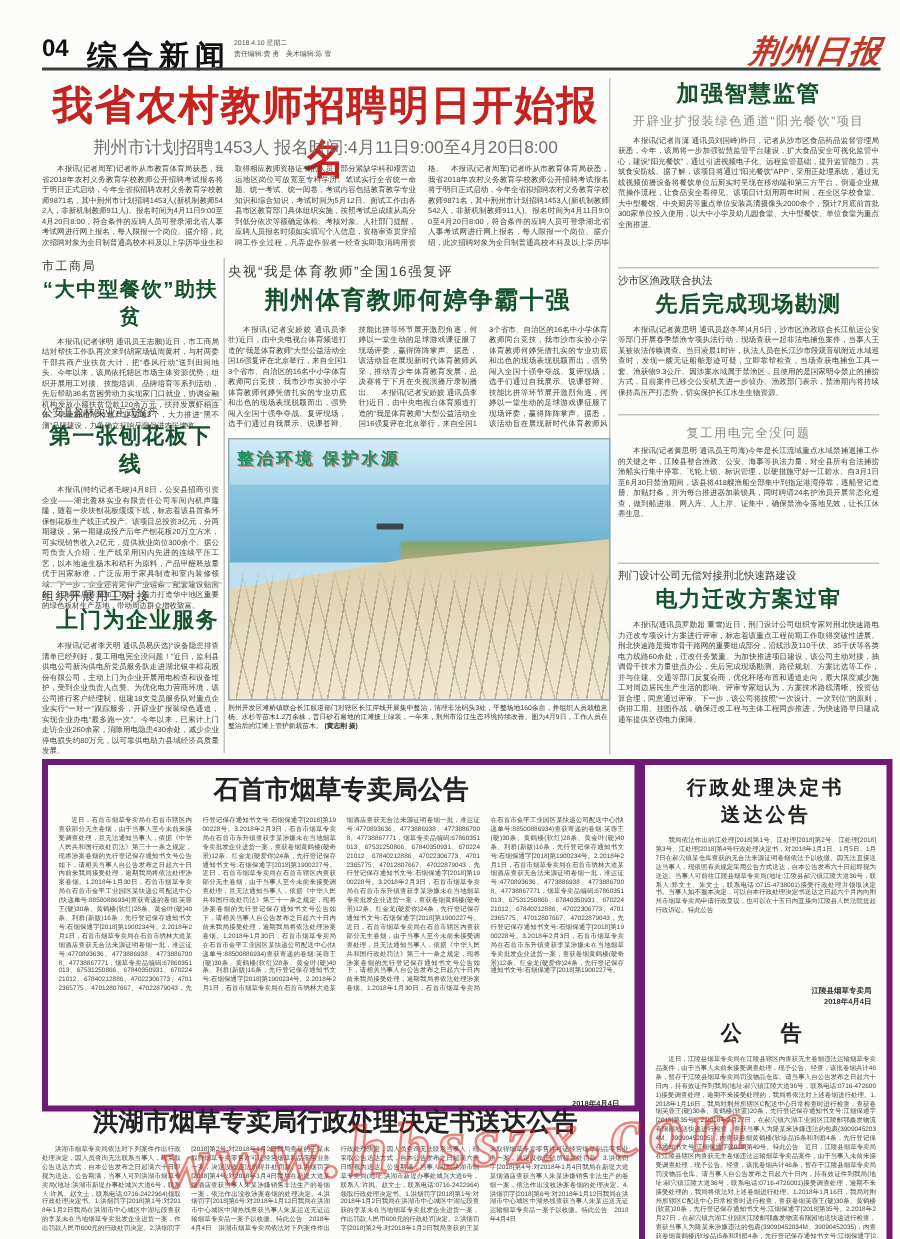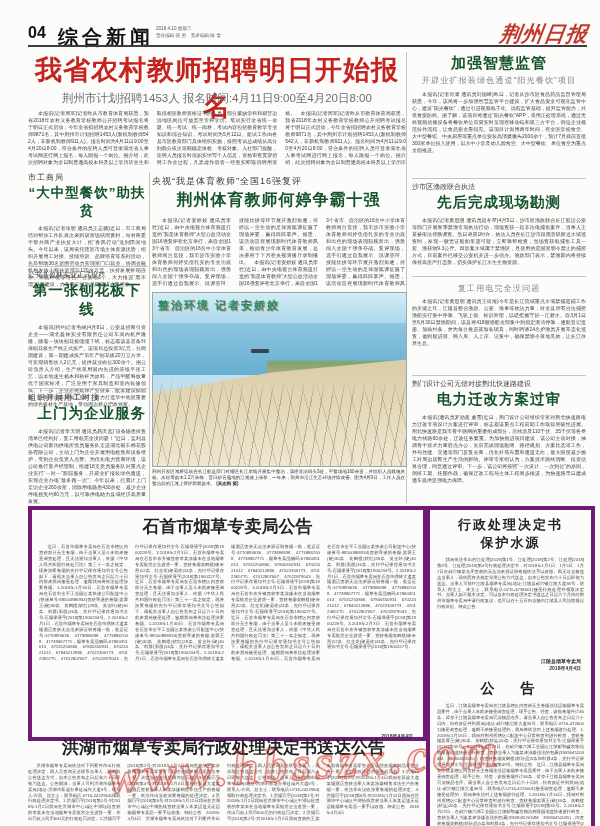--- a/index.html
+++ b/index.html
@@ -106,21 +106,21 @@
     <div class="bt cols3" style="height:72px;margin-top:6px;">本报讯(记者安娇姣 通讯员李壮)近日，由中央电视台体育频道打造的“我是体育教师”大型公益活动全国16强复评在北京举行，来自全国13个省市、自治区的16名中小学体育教师同台竞技，我市沙市实验小学体育教师何婷凭借扎实的专业功底和出色的现场表现脱颖而出，强势闯入全国十强争夺战。复评现场，选手们通过自我展示、说课答辩、技能比拼等环节展开激烈角逐，何婷以一堂生动的足球游戏课征服了现场评委，赢得阵阵掌声。据悉，该活动旨在展现新时代体育教师风采，推动青少年体育教育发展，总决赛将于下月在央视演播厅录制播出。　本报讯(记者安娇姣 通讯员李壮)近日，由中央电视台体育频道打造的“我是体育教师”大型公益活动全国16强复评在北京举行，来自全国13个省市、自治区的16名中小学体育教师同台竞技，我市沙市实验小学体育教师何婷凭借扎实的专业功底和出色的现场表现脱颖而出，强势闯入全国十强争夺战。复评现场，选手们通过自我展示、说课答辩、技能比拼等环节展开激烈角逐，何婷以一堂生动的足球游戏课征服了现场评委，赢得阵阵掌声。据悉，该活动旨在展现新时代体育教师风采，推动青少年体育教育发展，总决赛将于下月在央视演播厅录制播出。</div>
   </div>
 
   <div class="photo">
     <div class="p-sky"></div>
     <div class="p-water"></div>
     <div class="p-bank"></div>
     <div class="p-sand"></div>
     <div class="p-sticks"></div>
     <div class="p-barge"></div>
-    <div class="p-overlay">整治环境  记者安娇姣</div>
+    <div class="p-overlay">整治环境  保护水源</div>
   </div>
   <div class="caption">
     <span>荆州开发区滩桥镇联合长江航道部门对辖区长江岸线开展集中整治，清理非法码头3处，平整场地160余亩，并组织人员栽植意杨、水杉等苗木1.2万余株，昔日砂石遍地的江滩披上绿装，一年来，荆州市沿江生态环境持续改善。图为4月9日，工作人员在整治后的江滩上管护新栽苗木。</span>
     <span class="credit">(黄志刚 摄)</span>
   </div>
 
   <div class="a" style="left:412px;top:54px;width:174px;">
     <div class="hl" style="font-size:15px;line-height:18px;">加强智慧监管</div>
     <div class="sub" style="margin-top:3px;">开辟业扩报装绿色通道“阳光餐饮”项目</div>
     <div class="bt" style="height:68px;margin-top:5px;">本报讯(记者肖潇 通讯员刘国峰)昨日，记者从沙市区食品药品监督管理局获悉，今年，该局将一步加强智慧监管平台建设，扩大食品安全可视化监管中心，建设“阳光餐饮”，通过引进视频电子化、远程监管基础，提升监管能力，共筑食安防线。据了解，该项目将通过“阳光餐饮”APP，采用正处理系统，通过无线视频侦播设备将餐饮单位后厨实时呈现在移动端和第三方平台，倒逼企业规范操作流程，让食品安全看得见。该项目计划用两年时间，在全区学校食堂、大中型餐馆、中央厨房等重点单位安装高清摄像头2000余个，预计7月底前首批300家单位投入使用，以大中小学及幼儿园食堂、大中型餐饮、单位食堂为重点全面推进。</div>
@@ -147,21 +147,21 @@
   </div>
 
   <div class="box" style="left:28px;top:506px;width:391px;height:227px;padding:0;">
     <div class="box-ttl" style="font-size:17px;margin-top:5px;">石首市烟草专卖局公告</div>
     <div class="tiny cols4" style="height:186px;margin:6px 7px 0 7px;">近日，石首市烟草专卖局在石首市辖区内查获部分无主卷烟，由于当事人至今未前来接受调查处理，且无法通知当事人，依据《中华人民共和国行政处罚法》第三十一条之规定，现将涉案卷烟的先行登记保存通知书文号公告如下，请相关当事人自公告发布之日起六十日内前来我局接受处理，逾期我局将依法处理涉案卷烟。1.2018年1月30日，石首市烟草专卖局在石首市金平工业园区某快递公司配送中心(快递单号:88500886934)查获寄递的卷烟:芙蓉王(硬)30条、黄鹤楼(软红)28条、黄金叶(硬)40条、利群(新版)16条，先行登记保存通知书文号:石烟保通字[2018]第1900234号。2.2018年2月1日，石首市烟草专卖局在石首市绣林大道某烟酒店查获无合法来源证明卷烟一批，准运证号:4770893636、4773886938、47738867008、47738867771，烟草专卖品编码:67860351013、67531250866、67840350931、67022421012、67840212886、47022306773、47012365775、47012807667、47022879043，先行登记保存通知书文号:石烟保通字[2018]第1900228号。3.2018年2月3日，石首市烟草专卖局在石首市东升镇查获李某涉嫌未在当地烟草专卖批发企业进货一案，查获卷烟黄鹤楼(硬奇景)12条、红金龙(硬爱你)24条，先行登记保存通知书文号:石烟保通字[2018]第1900227号。　近日，石首市烟草专卖局在石首市辖区内查获部分无主卷烟，由于当事人至今未前来接受调查处理，且无法通知当事人，依据《中华人民共和国行政处罚法》第三十一条之规定，现将涉案卷烟的先行登记保存通知书文号公告如下，请相关当事人自公告发布之日起六十日内前来我局接受处理，逾期我局将依法处理涉案卷烟。1.2018年1月30日，石首市烟草专卖局在石首市金平工业园区某快递公司配送中心(快递单号:88500886934)查获寄递的卷烟:芙蓉王(硬)30条、黄鹤楼(软红)28条、黄金叶(硬)40条、利群(新版)16条，先行登记保存通知书文号:石烟保通字[2018]第1900234号。2.2018年2月1日，石首市烟草专卖局在石首市绣林大道某烟酒店查获无合法来源证明卷烟一批，准运证号:4770893636、4773886938、47738867008、47738867771，烟草专卖品编码:67860351013、67531250866、67840350931、67022421012、67840212886、47022306773、47012365775、47012807667、47022879043，先行登记保存通知书文号:石烟保通字[2018]第1900228号。3.2018年2月3日，石首市烟草专卖局在石首市东升镇查获李某涉嫌未在当地烟草专卖批发企业进货一案，查获卷烟黄鹤楼(硬奇景)12条、红金龙(硬爱你)24条，先行登记保存通知书文号:石烟保通字[2018]第1900227号。　近日，石首市烟草专卖局在石首市辖区内查获部分无主卷烟，由于当事人至今未前来接受调查处理，且无法通知当事人，依据《中华人民共和国行政处罚法》第三十一条之规定，现将涉案卷烟的先行登记保存通知书文号公告如下，请相关当事人自公告发布之日起六十日内前来我局接受处理，逾期我局将依法处理涉案卷烟。1.2018年1月30日，石首市烟草专卖局在石首市金平工业园区某快递公司配送中心(快递单号:88500886934)查获寄递的卷烟:芙蓉王(硬)30条、黄鹤楼(软红)28条、黄金叶(硬)40条、利群(新版)16条，先行登记保存通知书文号:石烟保通字[2018]第1900234号。2.2018年2月1日，石首市烟草专卖局在石首市绣林大道某烟酒店查获无合法来源证明卷烟一批，准运证号:4770893636、4773886938、47738867008、47738867771，烟草专卖品编码:67860351013、67531250866、67840350931、67022421012、67840212886、47022306773、47012365775、47012807667、47022879043，先行登记保存通知书文号:石烟保通字[2018]第1900228号。3.2018年2月3日，石首市烟草专卖局在石首市东升镇查获李某涉嫌未在当地烟草专卖批发企业进货一案，查获卷烟黄鹤楼(硬奇景)12条、红金龙(硬爱你)24条，先行登记保存通知书文号:石烟保通字[2018]第1900227号。</div>
     <div class="sign" style="margin-right:10px;">2018年4月4日</div>
   </div>
 
   <div class="box" style="left:426px;top:506px;width:161px;height:319px;">
     <div class="box-ttl" style="font-size:13px;margin-top:6px;letter-spacing:2px;">行政处理决定书</div>
-    <div class="box-ttl" style="font-size:13px;letter-spacing:2px;">保护水源</div>
+    <div class="box-ttl" style="font-size:13px;letter-spacing:2px;">送达公告</div>
     <div class="tiny" style="height:98px;margin:5px 7px 0 7px;">我局依法作出的江处理[2018]第1号、江处理[2018]第2号、江处理[2018]第3号、江处理[2018]第4号行政处理决定书，对2018年1月1日、1月5日、1月7日在郝穴镇某仓库查获的无合法来源证明卷烟依法予以收缴。因无法直接送达当事人，现依照有关规定采用公告方式送达，自本公告发布六十日起即视为送达。当事人可前往江陵县烟草专卖局(地址:江陵县郝穴镇江陵大道36号，联系人:郑文土、朱文士，联系电话:0715-4738001)接受行政处理并领取决定书。当事人如不服本决定，可以自本行政处理决定书送达之日起六个月内向荆州市烟草专卖局申请行政复议，也可以在十五日内直接向江陵县人民法院提起行政诉讼。特此公告</div>
     <div class="sign" style="margin-right:10px;">江陵县烟草专卖局</div>
     <div class="sign" style="margin-right:10px;margin-top:0;">2018年4月4日</div>
     <div class="box-ttl" style="font-size:14px;margin-top:8px;letter-spacing:6px;">公　告</div>
     <div class="tiny" style="height:130px;margin:5px 7px 0 7px;">近日，江陵县烟草专卖局在江陵县辖区内查获无主卷烟违法运输烟草专卖品案件，由于当事人未前来接受调查处理，现予公告。经查，该批卷烟共计46条，暂存于江陵县烟草专卖局罚没物品仓库。请当事人自公告发布之日起六十日内，持有效证件到我局(地址:郝穴镇江陵大道36号，联系电话:0716-4726001)接受调查处理，逾期不来接受处理的，我局将依法对上述卷烟进行处理。1.2018年1月16日，我局对荆州所辖区C配送中心日常检查时进行检查，查获卷烟芙蓉王(硬)30条、黄鹤楼(软蓝)20条，先行登记保存通知书文号:江烟保通字[2018]第35号。2.2018年2月27日，在郝穴镇六湖工业园区江陵邮鄂鑫发物流有限园地送快递进行检查，查获当事人为隆某来涉嫌违法的包裹(39090452034M、39090452035)，内查获卷烟黄鹤楼(软珍品)5条和利群4条，先行登记保存通知书文号:江烟保通字[2018]第49号。特此公告　近日，江陵县烟草专卖局在江陵县辖区内查获无主卷烟违法运输烟草专卖品案件，由于当事人未前来接受调查处理，现予公告。经查，该批卷烟共计46条，暂存于江陵县烟草专卖局罚没物品仓库。请当事人自公告发布之日起六十日内，持有效证件到我局(地址:郝穴镇江陵大道36号，联系电话:0716-4726001)接受调查处理，逾期不来接受处理的，我局将依法对上述卷烟进行处理。1.2018年1月16日，我局对荆州所辖区C配送中心日常检查时进行检查，查获卷烟芙蓉王(硬)30条、黄鹤楼(软蓝)20条，先行登记保存通知书文号:江烟保通字[2018]第35号。2.2018年2月27日，在郝穴镇六湖工业园区江陵邮鄂鑫发物流有限园地送快递进行检查，查获当事人为隆某来涉嫌违法的包裹(39090452034M、39090452035)，内查获卷烟黄鹤楼(软珍品)5条和利群4条，先行登记保存通知书文号:江烟保通字[2018]第49号。特此公告</div>
   </div>
 
   <div class="a" style="left:28px;top:736px;width:391px;">
     <div class="box-ttl" style="font-size:17px;">洪湖市烟草专卖局行政处理决定书送达公告</div>
     <div class="tiny cols4" style="height:66px;margin-top:4px;">洪湖市烟草专卖局依法对下列案件作出行政处理决定，因人员查询无法联系当事人，现采取公告送达方式，自本公告发布之日起满六十日即视为送达。公告期满，当事人可到洪湖市烟草专卖局(地址:洪湖市新堤办事处城兴大道6号，联系人:许凤、赵文士，联系电话:0716-2422964)领取行政处理决定书。1.洪烟罚字[2018]第1号:对2018年1月2日我局在洪湖市中心城区中湖坛段查获的李某未在当地烟草专卖批发企业进货一案，作出罚款人民币600元的行政处罚决定。2.洪烟罚字[2018]第2号:对2018年1月2日我局查获的王某未取得烟草专卖零售许可证经营烟草制品零售业务一案，决定没收违法所得并处罚款。3.洪烟罚字[2018]第4号:对2018年1月4日我局在新堤大道某烟酒店查获当事人朱某涉嫌销售非法生产的卷烟一案，依法作出没收涉案卷烟的处理决定。4.洪烟罚字[2018]第6号:对2018年1月12日我局在洪湖市中心城区中湖热线查获当事人朱某运送无证运输烟草专卖品一案予以收缴。特此公告　2018年4月4日　洪湖市烟草专卖局依法对下列案件作出行政处理决定，因人员查询无法联系当事人，现采取公告送达方式，自本公告发布之日起满六十日即视为送达。公告期满，当事人可到洪湖市烟草专卖局(地址:洪湖市新堤办事处城兴大道6号，联系人:许凤、赵文士，联系电话:0716-2422964)领取行政处理决定书。1.洪烟罚字[2018]第1号:对2018年1月2日我局在洪湖市中心城区中湖坛段查获的李某未在当地烟草专卖批发企业进货一案，作出罚款人民币600元的行政处罚决定。2.洪烟罚字[2018]第2号:对2018年1月2日我局查获的王某未取得烟草专卖零售许可证经营烟草制品零售业务一案，决定没收违法所得并处罚款。3.洪烟罚字[2018]第4号:对2018年1月4日我局在新堤大道某烟酒店查获当事人朱某涉嫌销售非法生产的卷烟一案，依法作出没收涉案卷烟的处理决定。4.洪烟罚字[2018]第6号:对2018年1月12日我局在洪湖市中心城区中湖热线查获当事人朱某运送无证运输烟草专卖品一案予以收缴。特此公告　2018年4月4日</div>

